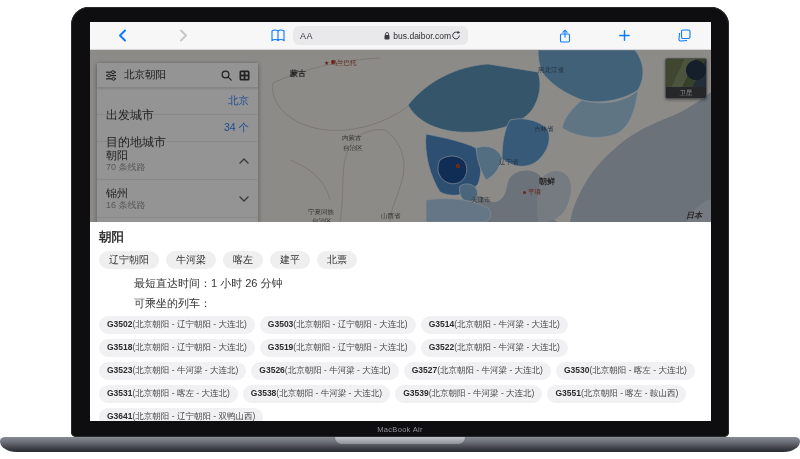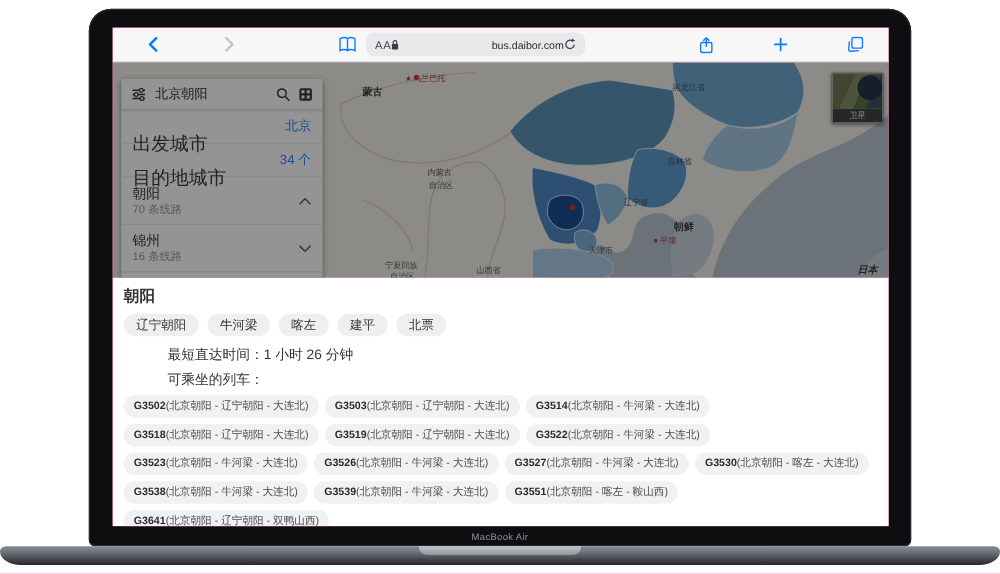--- a/index.html
+++ b/index.html
@@ -1,30 +1,30 @@
 <!DOCTYPE html>
 <html><head>
 <meta charset="utf-8">
 <style>
   html,body{margin:0;padding:0;}
   body{width:800px;height:459px;background:#ffffff;font-family:"Liberation Sans",sans-serif;position:relative;overflow:hidden;}
 
   
   .laptop-screen{position:absolute;left:71px;top:7px;width:658px;height:430px;background:#0e0e11;border-radius:18px 18px 5px 5px;box-shadow:0 0 0 1px #2a2a2e inset;}
-  .screen-content{position:absolute;left:19px;top:15px;width:621px;height:399px;background:#ec4899;overflow:hidden;}
+  .screen-content{position:absolute;left:19px;top:15px;width:621px;height:399px;background:#701a75;overflow:hidden;}
   .brand{position:absolute;left:0;bottom:3px;width:100%;text-align:center;color:#93939a;font-size:7.5px;letter-spacing:.3px;}
   .base{position:absolute;left:0;top:437px;width:800px;height:15px;background:linear-gradient(#878b93,#6a6e76 35%,#43464c 70%,#26282c);border-radius:6px 6px 20px 20px / 5px 5px 13px 13px;}
   .notch{position:absolute;left:335px;top:437px;width:130px;height:7px;background:linear-gradient(#c2c6cc,#8f939a);border-radius:0 0 9px 9px;}
 
   
   .toolbar{height:28px;background:#f7f7f8;border-bottom:1px solid #d7d7db;display:flex;align-items:center;padding:0 14px;box-sizing:border-box;}
   .tb-icon{display:flex;align-items:center;justify-content:center;flex:0 0 auto;}
   .url-capsule{flex:0 0 175px;height:19px;margin:0 8px;background:#e9e9eb;border-radius:6px;display:flex;align-items:center;padding:0 7px;box-sizing:border-box;}
   .url-aa{font-size:9px;color:#3c3c43;letter-spacing:.5px;}
-  .url-center{flex:1;display:flex;align-items:center;justify-content:space-between;gap:3px;}
+  .url-center{flex:1;display:flex;align-items:center;justify-content:flex-end;gap:3px;}
   .url-domain{font-size:8.5px;color:#2c2c2e;}
   .sp{flex:1;}
 
   
   .map-section{position:relative;height:172px;background:#f3f0ea;filter:brightness(.58);overflow:hidden;}
   .map-svg{position:absolute;left:0;top:0;}
   .map-label{position:absolute;white-space:nowrap;pointer-events:none;}
   .map-label.country{font-size:8px;color:#3f3f41;font-weight:bold;}
   .map-label.province{font-size:6.5px;color:#5a5a56;}
   .map-label.province-blue{font-size:6.5px;color:#3c5570;}
@@ -35,21 +35,21 @@
   .sat-img{height:28px;background:
      radial-gradient(circle at 75% 40%, #24344a 0 28%, transparent 30%),
      linear-gradient(115deg,#6d7b52 0 35%,#84906a 35% 55%,#5d6e4a 55% 75%,#3e4f63 75%);}
   .sat-bar{height:11px;background:#3f4347;color:#e8e8ea;font-size:6.5px;text-align:center;line-height:11px;}
 
   
   .sidebar{position:absolute;left:7px;top:13px;width:161px;background:#fff;box-shadow:0 1px 5px rgba(0,0,0,.35);}
   .sb-search{height:24px;display:flex;align-items:center;padding:0 8px;border-bottom:1px solid #e4e4e4;box-shadow:0 1px 2px rgba(0,0,0,.12);}
   .sb-query{flex:1;font-size:10.5px;color:#2e2e30;margin-left:7px;}
   .sb-field{height:26px;display:flex;align-items:center;justify-content:space-between;padding:0 9px;border-bottom:1px solid #ececec;}
-  .sb-field .lbl{font-size:15px;color:#3a3a3c;margin-top:28px;}
+  .sb-field .lbl{font-size:12px;color:#3a3a3c;margin-top:28px;}
   .sb-field .val{font-size:10.5px;color:#3385ff;}
   .sb-city{height:37px;display:flex;align-items:center;justify-content:space-between;padding:0 9px;border-bottom:1px solid #ececec;}
   .sb-city .nm{font-size:11px;color:#333;line-height:13px;}
   .sb-city .sub{font-size:9px;color:#999;line-height:11px;}
 
   
   .detail{height:199px;box-sizing:border-box;padding:7px 8px 0 9px;overflow:hidden;background:#fff;}
   .d-title{font-size:12.5px;font-weight:bold;color:#333;margin-bottom:5px;}
   .tag-row{display:flex;gap:7px;margin-bottom:7px;flex-wrap:wrap;}
   .tag{background:#efefef;border-radius:9px;padding:2px 10px;font-size:10px;color:#333;}
@@ -255,20 +255,21 @@
           <span class="train-chip"><b>G3502</b>(北京朝阳 - 辽宁朝阳 - 大连北)</span>
           <span class="train-chip"><b>G3503</b>(北京朝阳 - 辽宁朝阳 - 大连北)</span>
           <span class="train-chip"><b>G3514</b>(北京朝阳 - 牛河梁 - 大连北)</span>
           <span class="train-chip"><b>G3518</b>(北京朝阳 - 辽宁朝阳 - 大连北)</span>
           <span class="train-chip"><b>G3519</b>(北京朝阳 - 辽宁朝阳 - 大连北)</span>
           <span class="train-chip"><b>G3522</b>(北京朝阳 - 牛河梁 - 大连北)</span>
           <span class="train-chip"><b>G3523</b>(北京朝阳 - 牛河梁 - 大连北)</span>
           <span class="train-chip"><b>G3526</b>(北京朝阳 - 牛河梁 - 大连北)</span>
           <span class="train-chip"><b>G3527</b>(北京朝阳 - 牛河梁 - 大连北)</span>
           <span class="train-chip"><b>G3530</b>(北京朝阳 - 喀左 - 大连北)</span>
+          <span class="train-chip"><b>G3531</b>(北京朝阳 - 喀左 - 大连北)</span>
           <span class="train-chip"><b>G3538</b>(北京朝阳 - 牛河梁 - 大连北)</span>
           <span class="train-chip"><b>G3539</b>(北京朝阳 - 牛河梁 - 大连北)</span>
           <span class="train-chip"><b>G3551</b>(北京朝阳 - 喀左 - 鞍山西)</span>
           <span class="train-chip"><b>G3641</b>(北京朝阳 - 辽宁朝阳 - 双鸭山西)</span>
         </div>
     </div>
 
   </div>
   <div class="brand">MacBook Air</div>
 </div>

